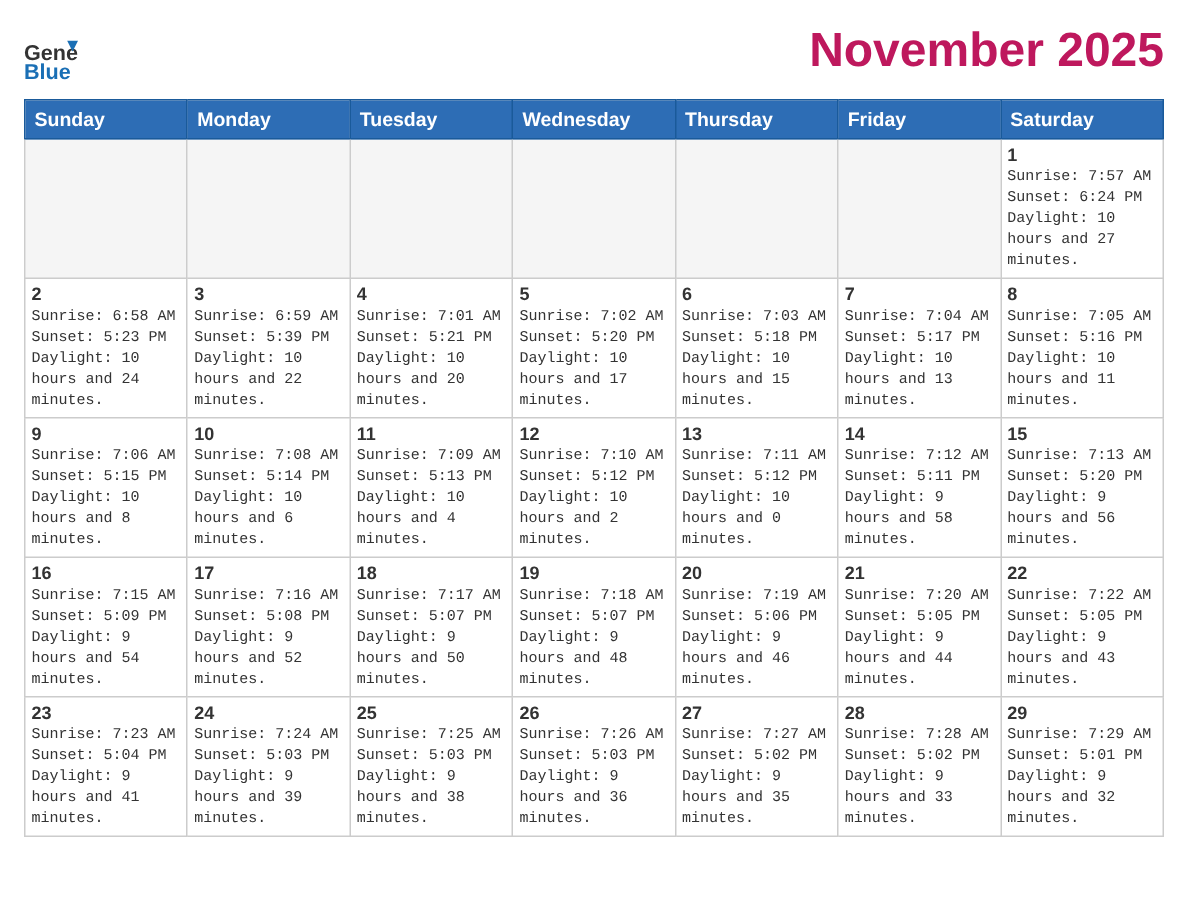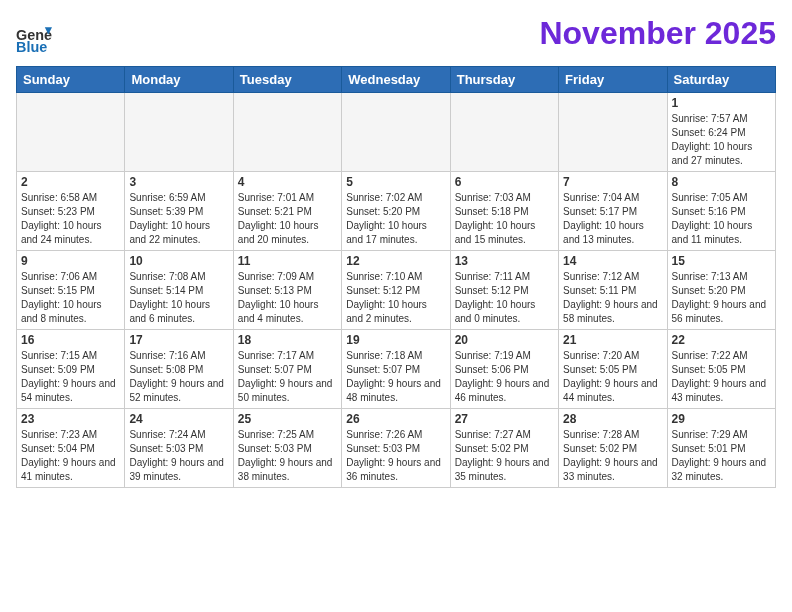--- a/index.html
+++ b/index.html
@@ -30,21 +30,21 @@
     .logo-icon {
       width: 36px;
       height: 36px;
     }
     .title-block {
       text-align: right;
     }
     .month-title {
       font-size: 32px;
       font-weight: bold;
-      color: #6d28d9;
+      color: #be185d;
       line-height: 1.1;
     }
     .location {
       font-size: 14px;
       color: #555;
     }
     .calendar {
       width: 100%;
       border-collapse: collapse;
       border: 1px solid #ccc;
@@ -74,20 +74,21 @@
     .day-number {
       font-size: 12px;
       font-weight: bold;
       display: block;
       margin-bottom: 2px;
     }
     .day-info {
       font-size: 10px;
       line-height: 1.4;
       color: #333;
+      font-family: Liberation Mono, monospace;
     }
     .last-row td {
       min-height: 55px;
     }
   </style>
 </head>
 <body>
 
 <div class="header">
   <div class="logo">

